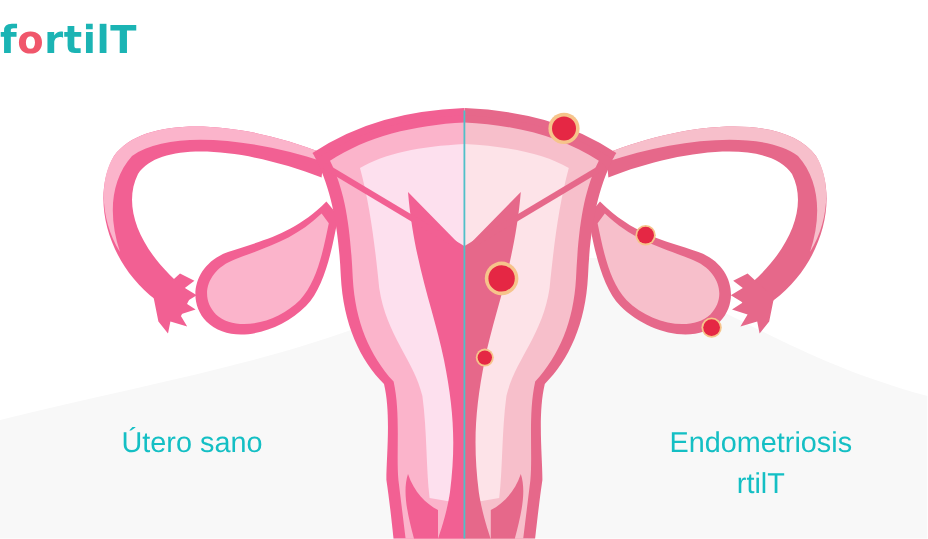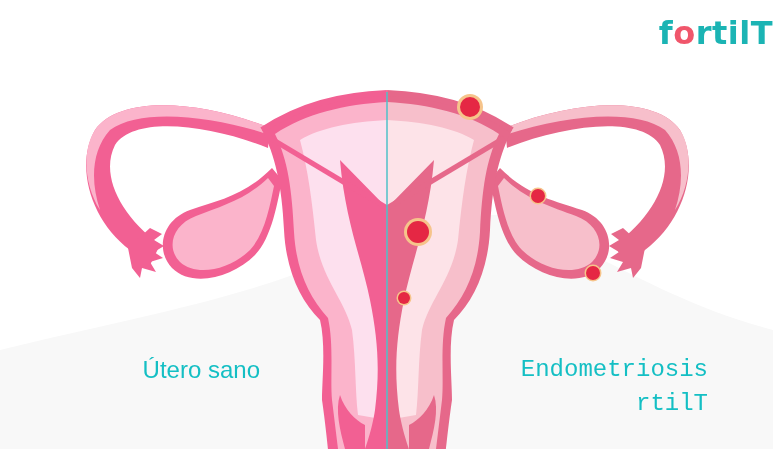--- a/index.html
+++ b/index.html
@@ -1,22 +1,22 @@
 <!DOCTYPE html>
 <html><head>
 <meta charset="utf-8">
 <style>
   html, body { margin:0; padding:0; }
   body { width:773px; height:449px; overflow:hidden; background:#ffffff; position:relative; font-family:"Liberation Sans", sans-serif; }
   .stage { position:absolute; left:0; top:0; width:773px; height:449px; }
-  .logo { position:absolute; left:0; width:773px; top:14px; text-align:right; font-family:"DejaVu Sans", sans-serif; font-weight:bold; font-size:32px; color:#1bb4b4; letter-spacing:0.5px; }
+  .logo { position:absolute; left:0; width:773px; top:14px; text-align:left; font-family:"DejaVu Sans", sans-serif; font-weight:bold; font-size:32px; color:#1bb4b4; letter-spacing:0.5px; }
   .logo .o { color:#f0566b; }
-  .label { position:absolute; color:#14bfc4; font-size:24px; text-align:right; line-height:34px; font-family:"Liberation Sans", sans-serif; }
+  .label { position:absolute; color:#14bfc4; font-size:24px; text-align:center; line-height:34px; font-family:"Liberation Sans", sans-serif; }
   .label-left { left:60px; width:200px; top:353px; }
-  .label-right { left:488px; width:220px; top:353px;font-family:Liberation Mono, monospace; }
+  .label-right { left:524px; width:220px; top:353px; }
 </style>
 </head>
 <body>
 
 <div class="stage">
 <svg width="773" height="449" viewBox="0 0 773 449" xmlns="http://www.w3.org/2000/svg">
 
   <path d="M0,350 C120,320 240,300 330,260 L330,449 L0,449 Z" fill="#f8f8f8"></path>
   <path d="M500,215 C600,250 660,300 773,330 L773,449 L440,449 L440,215 Z" fill="#f8f8f8"></path>
 

